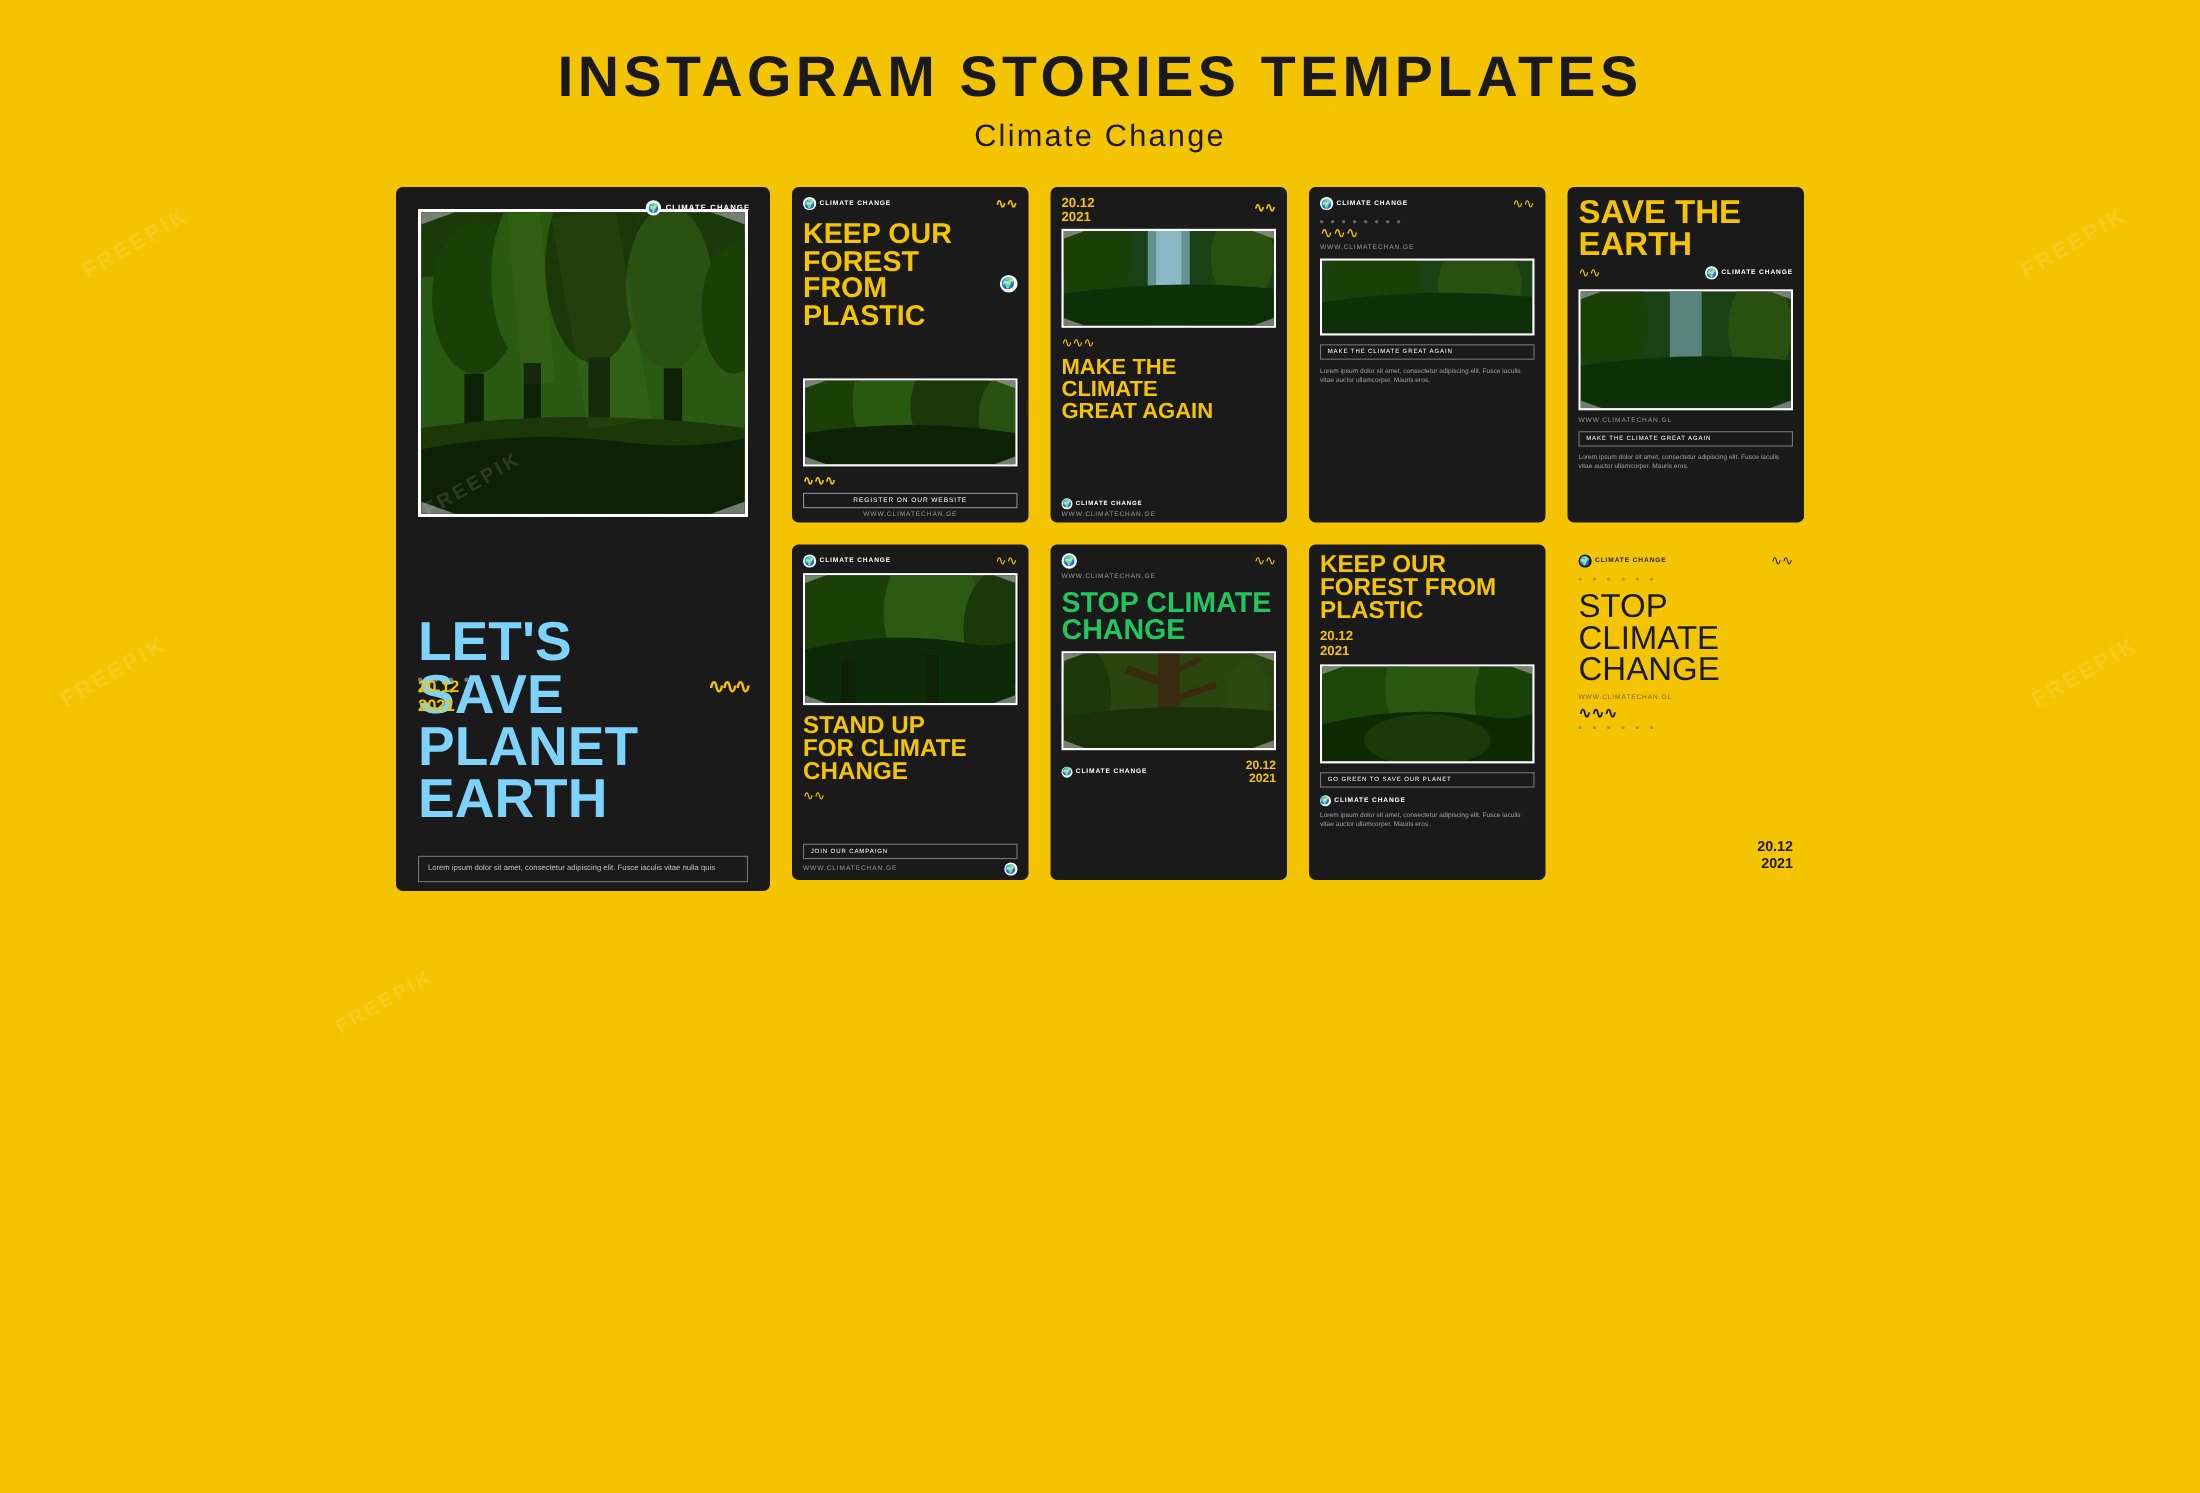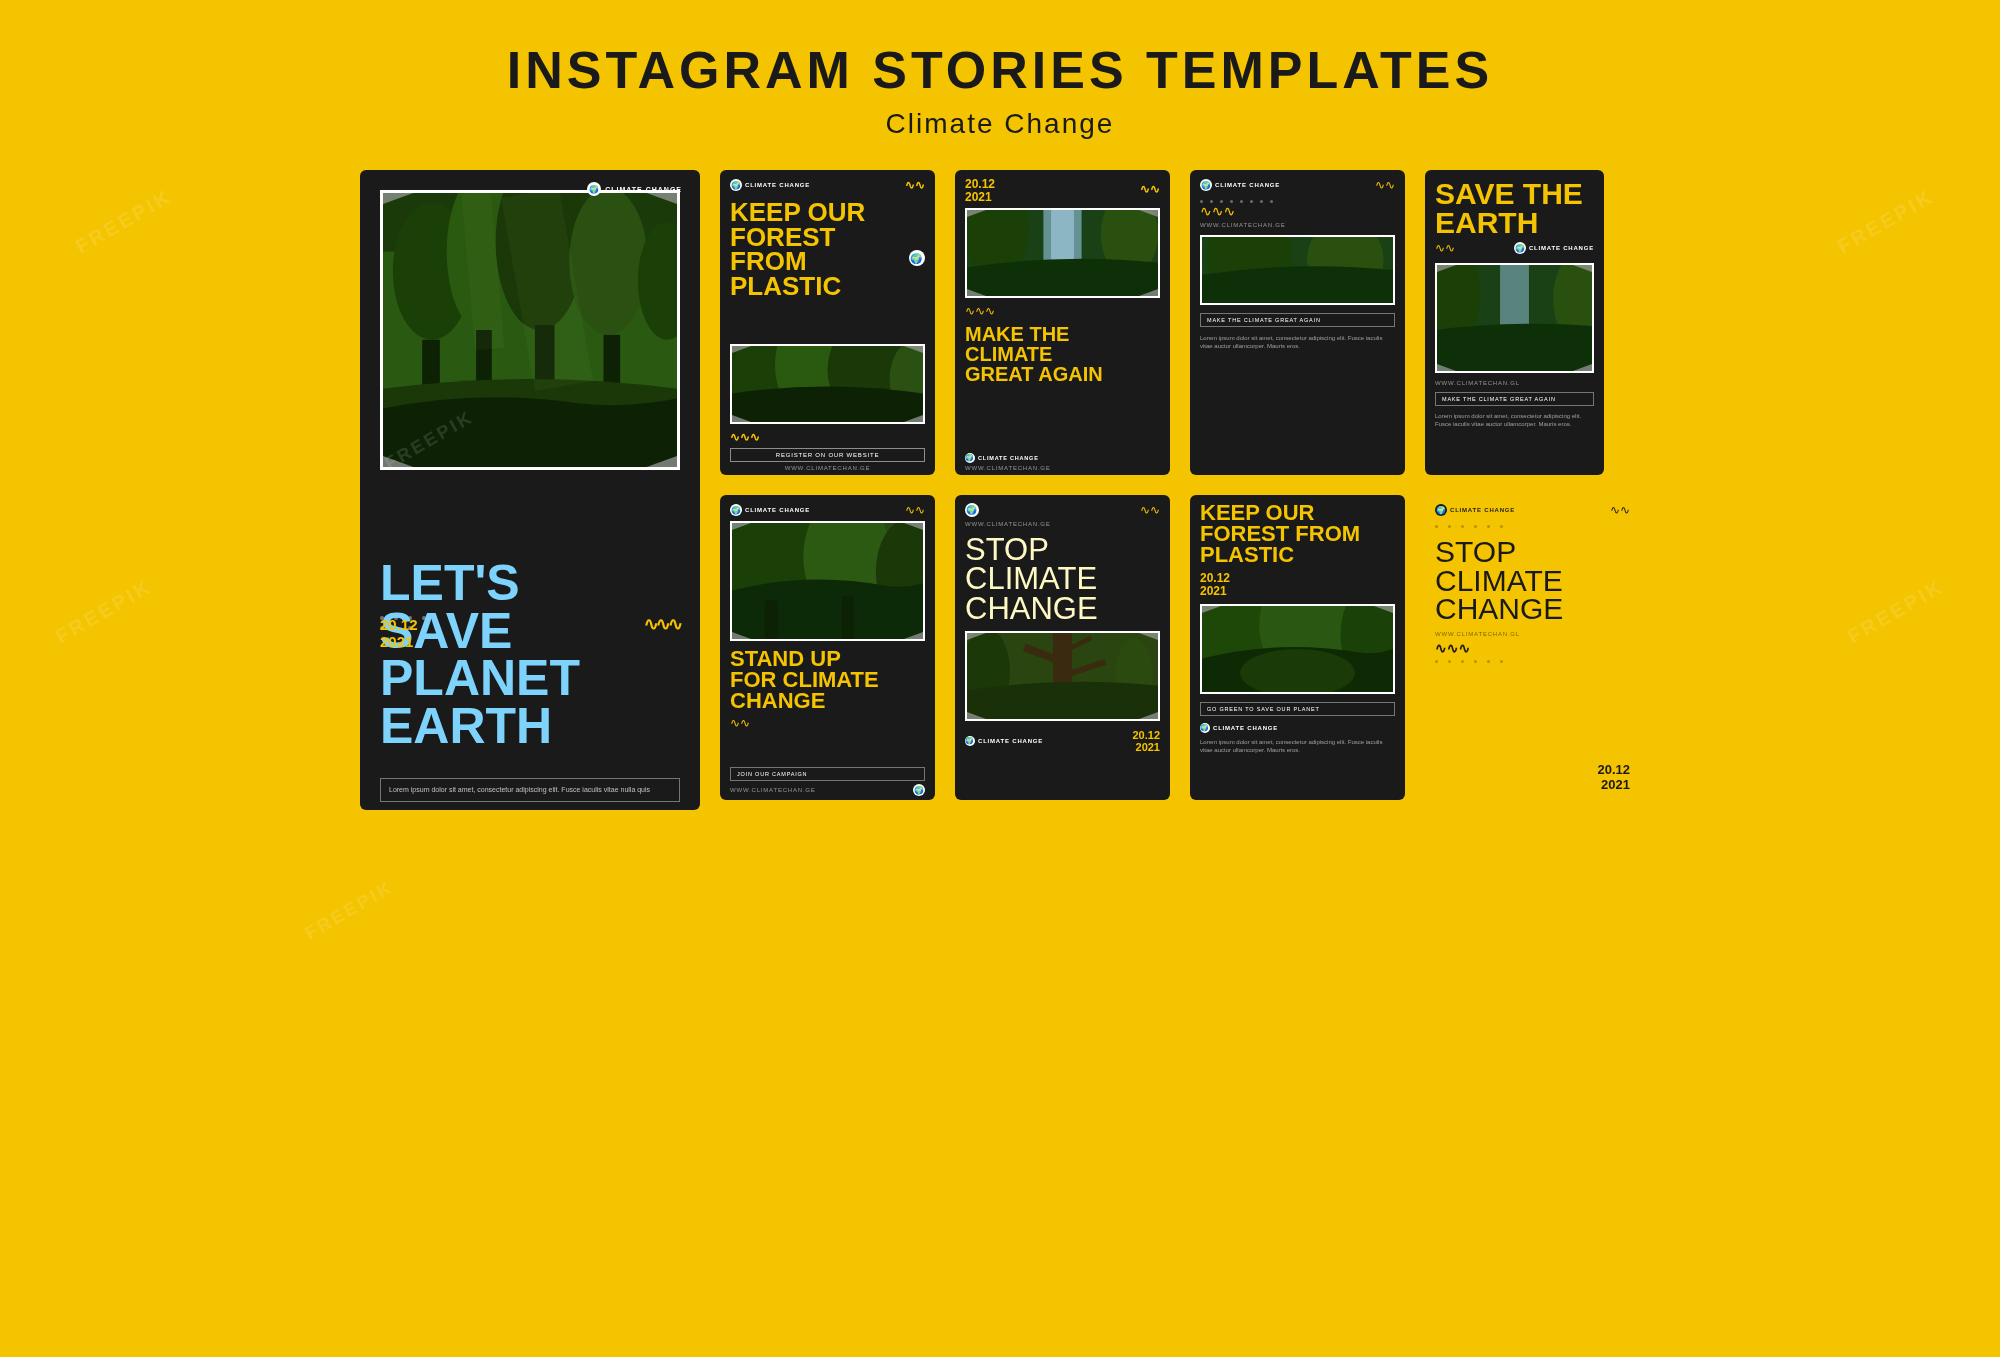--- a/index.html
+++ b/index.html
@@ -302,21 +302,21 @@
             <ellipse cx="150" cy="25" rx="40" ry="45" fill="#2a5010"></ellipse>
             <path d="M0,40 Q100,25 200,35 L200,70 L0,70 Z" fill="#0d3008"></path>
           </svg>
         </div>
 
         <div style="margin:4px 10px;border:1px solid rgba(255,255,255,0.4);padding:3px 6px;font-size:5.5px;color:white;text-transform:uppercase;letter-spacing:0.8px;">MAKE THE CLIMATE GREAT AGAIN</div>
 
         <div style="padding:3px 10px;font-size:6px;color:rgba(255,255,255,0.55);line-height:1.4;">Lorem ipsum dolor sit amet, consectetur adipiscing elit. Fusce iaculis vitae auctor ullamcorper. Mauris eros.</div>
       </div>
 
-      <div class="card" style="width:179px; height:305px; position:relative;">
+      <div class="card" style="width:215px; height:305px; position:relative;">
 
         <div style="padding:10px 10px 4px;">
           <div style="font-size:30px;font-weight:900;color:#F5C400;text-transform:uppercase;line-height:0.95;">
             <div>SAVE THE</div>
             <div>EARTH</div>
           </div>
         </div>
 
         <div style="padding:0 10px 4px; display:flex; justify-content:space-between; align-items:center;">
           <div style="color:#F5C400;font-size:12px;">∿∿</div>
@@ -401,21 +401,21 @@
         <div style="padding:8px 10px 4px; display:flex; justify-content:space-between; align-items:center;">
           <div style="display:flex;align-items:center;gap:3px;">
             <div style="width:14px;height:14px;border-radius:50%;background:white;font-size:9px;display:flex;align-items:center;justify-content:center;">🌍</div>
           </div>
           <div style="color:#F5C400;font-size:12px;">∿∿</div>
         </div>
 
         <div style="padding:0 10px 4px;font-size:6px;color:rgba(255,255,255,0.5);letter-spacing:0.8px;">WWW.CLIMATECHAN.GE</div>
 
         <div style="padding:4px 10px;">
-          <div style="font-size:31px;font-weight:400;color:#fef9c3;text-transform:uppercase;line-height:0.95;">
+          <div style="font-size:26px;font-weight:700;color:#22c55e;text-transform:uppercase;line-height:0.95;">
             <div>STOP CLIMATE</div>
             <div>CHANGE</div>
           </div>
         </div>
 
         <div style="margin:4px 10px; height:90px; position:relative; border:2px solid white; overflow:hidden;">
           <div class="tape tape-tl" style="position:absolute;top:-8px;left:-8px;width:30px;height:12px;background:rgba(160,160,160,0.7);transform:rotate(-20deg);z-index:5;"></div>
           <div class="tape tape-tr" style="position:absolute;top:-8px;right:-8px;width:30px;height:12px;background:rgba(160,160,160,0.7);transform:rotate(20deg);z-index:5;"></div>
           <div class="tape tape-br" style="position:absolute;bottom:-8px;right:-8px;width:30px;height:12px;background:rgba(160,160,160,0.7);transform:rotate(-20deg);z-index:5;"></div>
           <div class="tape tape-bl" style="position:absolute;bottom:-8px;left:-8px;width:30px;height:12px;background:rgba(160,160,160,0.7);transform:rotate(20deg);z-index:5;"></div>

